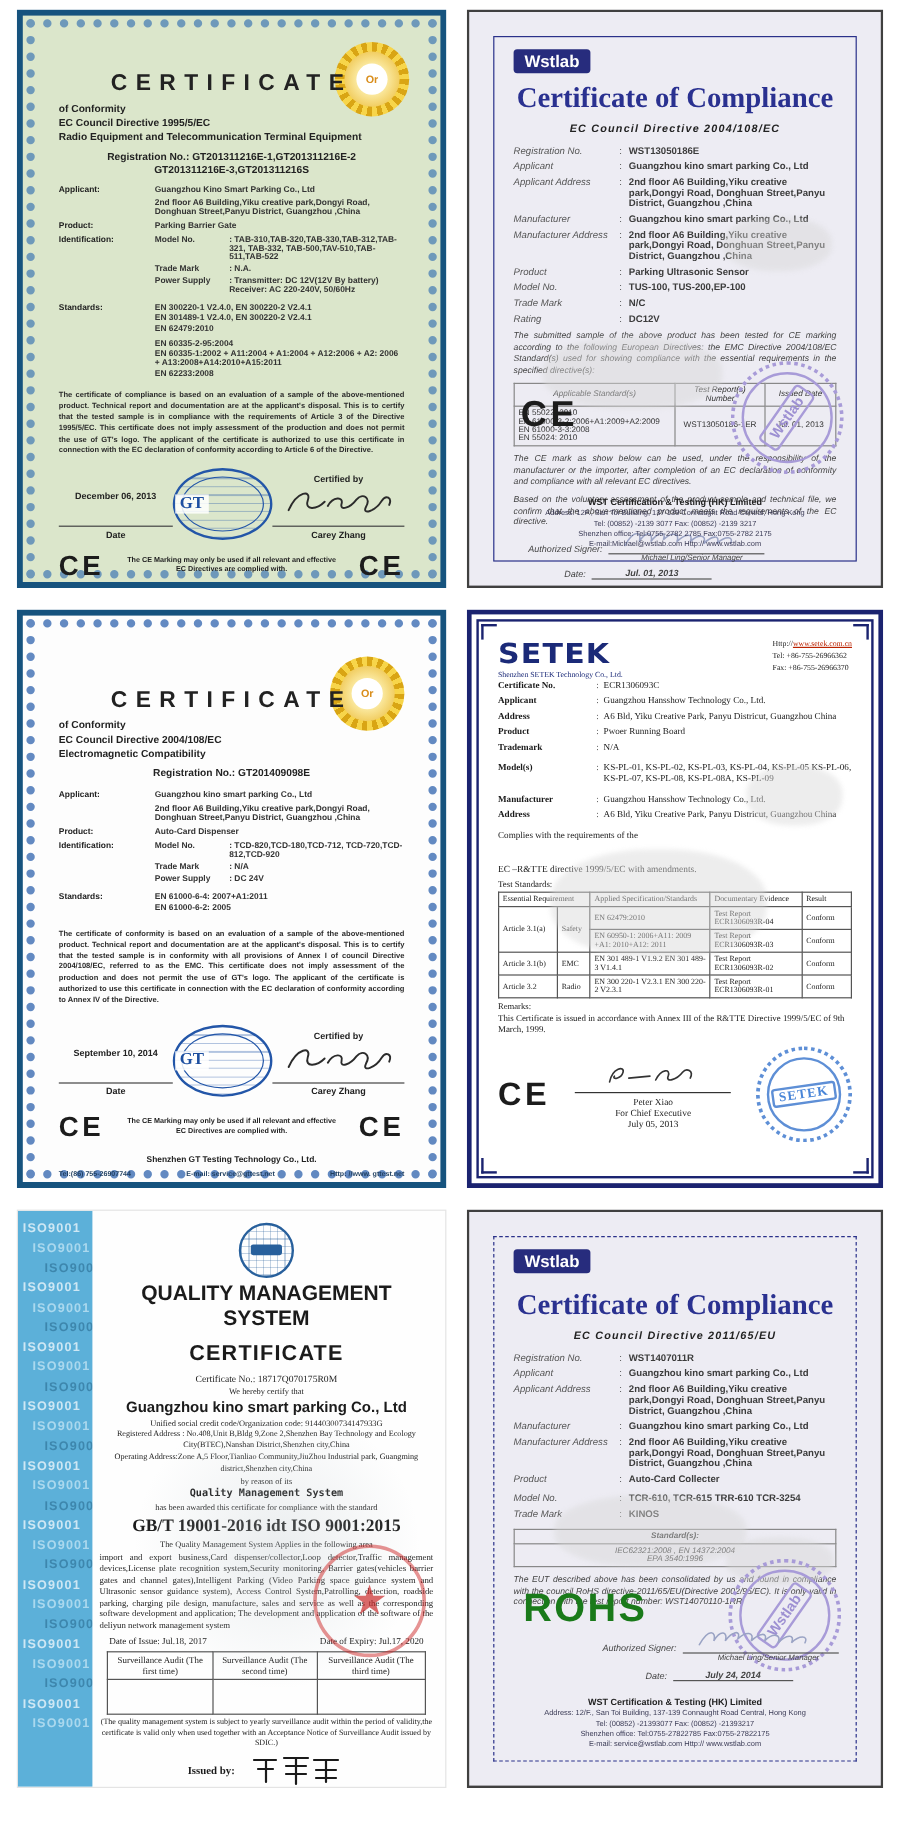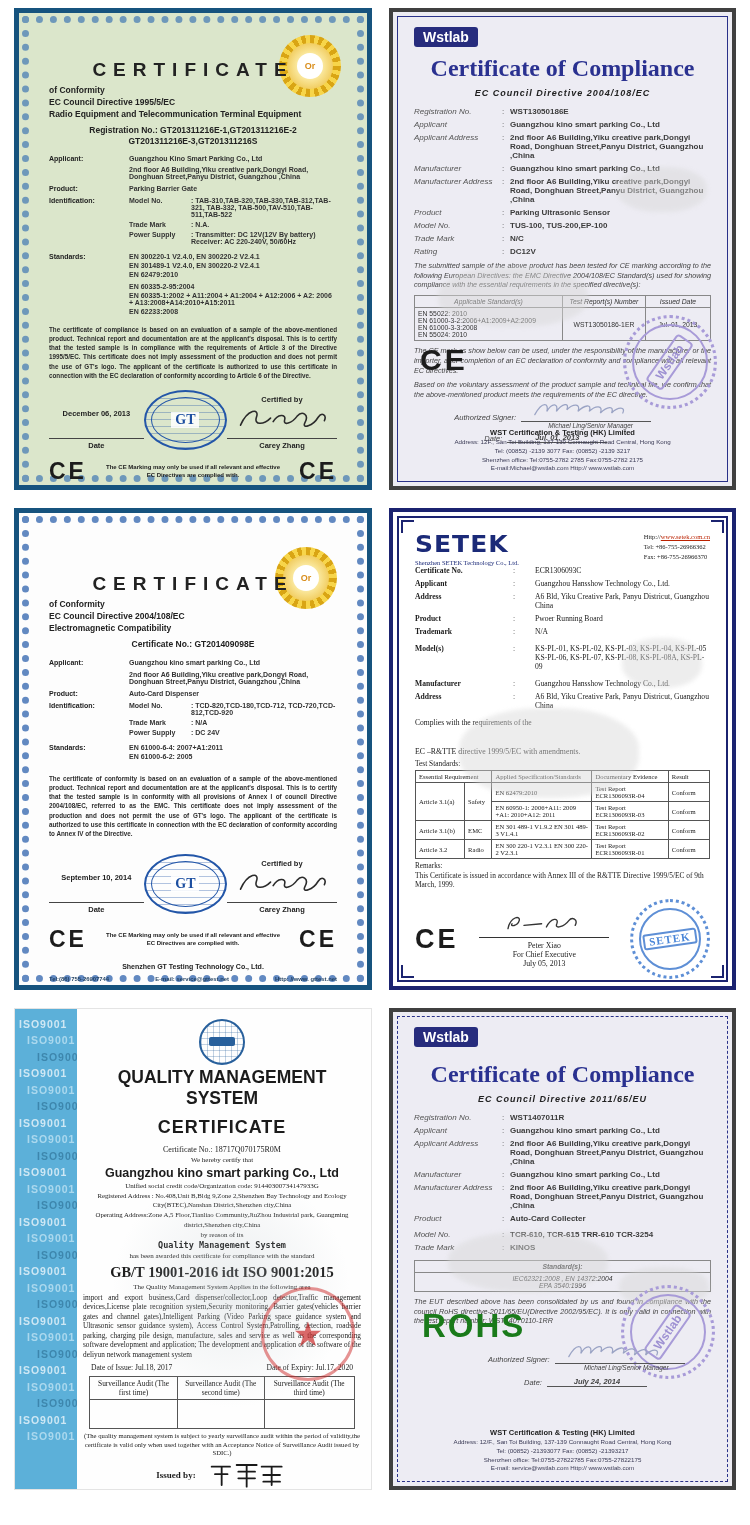--- a/index.html
+++ b/index.html
@@ -23,37 +23,37 @@
   .gt-val{flex:1;font-weight:bold;color:#333;}
   .gt-sub-row{display:flex;margin-bottom:3px;}
   .gt-sub-lab{flex:0 0 62px;font-weight:bold;}
   .gt-stds div{font-weight:bold;margin-bottom:2px;}
   .gt-stds div:nth-child(4){margin-top:5px;}
   .gt-para{font-size:6.3px;font-weight:bold;text-align:justify;margin-top:8px;line-height:1.45;color:#2b2b2b;}
   .gt-signrow{display:flex;justify-content:space-between;align-items:flex-end;margin-top:10px;}
   .gt-date{width:110px;text-align:center;font-size:7.5px;font-weight:bold;}
   .gt-date .dl{border-bottom:1px solid #444;padding-bottom:20px;}
   .gt-date .dt{margin-top:2px;}
-  .seal-gt{width:92px;height:56px;border:2px solid #2356a8;border-radius:50%;position:relative;display:flex;align-items:center;justify-content:center;background:repeating-linear-gradient(0deg,rgba(35,86,168,.35) 0 1px,transparent 1px 7px);}
+  .seal-gt{width:92px;height:56px;border:2px solid #2356a8;border-radius:50%;position:relative;display:flex;align-items:center;justify-content:flex-start;background:repeating-linear-gradient(0deg,rgba(35,86,168,.35) 0 1px,transparent 1px 7px);}
   .seal-gt:before{content:"";position:absolute;inset:5px;border:1px solid #2356a8;border-radius:50%;}
   .seal-gt span{position:relative;background:rgba(255,255,255,.85);padding:0 4px;color:#1d4fa0;font-size:14px;font-weight:900;font-family:"Liberation Serif",serif;}
   .gt-cert-by{width:120px;text-align:center;font-size:7.5px;font-weight:bold;}
   .gt-cert-by .line{border-bottom:1px solid #444;margin-top:2px;}
   .gt-cerow{display:flex;justify-content:space-between;align-items:center;margin-top:8px;}
   .ce{font-family:Liberation Sans, sans-serif;font-weight:bold;font-size:23px;letter-spacing:3px;color:#1c1c1c;}
   .gt-cenote{font-size:6px;font-weight:bold;text-align:center;width:180px;line-height:1.4;}
   .gt-co{text-align:center;font-size:7px;font-weight:bold;margin-top:6px;}
   .gt-foot{display:flex;justify-content:space-between;font-size:5.9px;font-weight:bold;margin-top:6px;color:#1d3d5e;}
   .seal-gold{position:absolute;top:22px;right:26px;width:62px;height:62px;border-radius:50%;background:repeating-conic-gradient(#d9a514 0 9deg,#f7d54a 9deg 18deg);display:flex;align-items:center;justify-content:center;}
   .c3 .seal-gold{top:34px;right:30px;}
   .seal-gold .mid{width:46px;height:46px;border-radius:50%;background:radial-gradient(circle,#fdf0b0 30%,#e9b52a 100%);display:flex;align-items:center;justify-content:center;}
   .seal-gold .core{width:26px;height:26px;border-radius:50%;background:#fff;color:#d98e1c;font-size:9px;font-weight:bold;display:flex;align-items:center;justify-content:center;}
 
   
-  .wst-outer{height:100%;background:#edecf3;border:4px solid #404040;padding:4px;box-sizing:border-box;}
+  .wst-outer{height:100%;background:#edecf3;border:2px solid #404040;padding:20px;box-sizing:border-box;}
   .wst-inner{position:relative;height:100%;border:1px solid #2a3189;box-sizing:border-box;padding:10px 16px;}
   .c6 .wst-inner{border-style:dashed;}
   .wst-logo{display:inline-block;background:#272c7d;color:#fff;font-weight:bold;font-size:14px;padding:2px 9px;border-radius:3px;}
   .wst-title{font-family:"Liberation Serif",serif;text-align:center;font-weight:bold;font-size:24px;color:#2a3190;margin:8px 0 6px;}
   .wst-directive{text-align:center;font-style:italic;font-weight:bold;font-size:9px;letter-spacing:1px;color:#222;margin-bottom:9px;}
   .wst-row{display:flex;margin-bottom:4px;font-size:8px;}
   .wst-lab{flex:0 0 88px;font-style:italic;color:#555;}
   .wst-col{flex:0 0 8px;color:#555;}
   .wst-val{flex:1;font-weight:bold;color:#3c3c3c;}
   .wst-para{font-style:italic;font-size:7.2px;color:#444;text-align:justify;margin:5px 0;line-height:1.35;}
@@ -78,21 +78,21 @@
   .fret.tl{top:2px;left:2px;border-right:none;border-bottom:none;}
   .fret.tr{top:2px;right:2px;border-left:none;border-bottom:none;}
   .fret.bl{bottom:2px;left:2px;border-right:none;border-top:none;}
   .fret.br{bottom:2px;right:2px;border-left:none;border-top:none;}
   .c4-head{display:flex;justify-content:space-between;align-items:flex-start;}
   .setek-logo{color:#1b2a78;font-weight:900;font-size:25px;font-family:"DejaVu Sans",sans-serif;letter-spacing:1px;transform:scaleY(.92);line-height:1;}
   .setek-sub{font-size:6.5px;margin-top:2px;color:#1b2a78;}
   .c4-contact{font-size:6.5px;text-align:left;line-height:1.5;}
   .c4-url{color:#bb2200;text-decoration:underline;}
   .c4-title{text-align:center;font-weight:bold;font-size:16.5px;margin:10px 0 10px;}
-  .c4-row{display:flex;font-size:7.6px;margin-bottom:4px;gap:16px;}
+  .c4-row{display:flex;font-size:7.6px;margin-bottom:4px;}
   .c4-lab{flex:0 0 78px;font-weight:bold;}
   .c4-colon{flex:0 0 10px;text-align:center;color:#444;}
   .c4-val{flex:1;}
   .c4-comp1{font-size:7.6px;margin-top:8px;}
   .c4-comp2{font-size:7.8px;font-weight:normal;margin-top:20px;}
   .c4-tlabel{font-size:7.4px;margin-top:3px;}
   .c4-table{width:100%;border-collapse:collapse;font-size:6.6px;margin-top:2px;}
   .c4-table th,.c4-table td{border:1px solid #555;padding:2px 3px;font-weight:normal;text-align:left;}
   .c4-bottom{display:flex;align-items:center;margin-top:10px;}
   .c4-sigblock{text-align:center;font-size:7.8px;margin:0 8px;flex:1;}
@@ -347,21 +347,21 @@
         <div class="seal-gold">
           <div class="mid">
               <div class="core">Or</div>
             </div>
         </div>
         <div class="gt-body">
           <div class="gt-title">CERTIFICATE</div>
           <div class="gt-sub">of Conformity</div>
           <div class="gt-sub">EC Council Directive 2004/108/EC</div>
           <div class="gt-sub">Electromagnetic Compatibility</div>
-          <div class="gt-reg">Certificate No.: GT201409098E</div>
+          <div class="gt-reg">Registration No.: GT201409098E</div>
 
           <div class="gt-row" style="margin-top:10px;">
             <div class="gt-lab">Applicant:</div>
             <div class="gt-val">
               <div>Guangzhou kino smart parking Co., Ltd</div>
               <div style="margin-top:5px;">2nd floor A6 Building,Yiku creative park,Dongyi Road, Donghuan Street,Panyu District, Guangzhou ,China</div>
             </div>
           </div>
           <div class="gt-row">
             <div class="gt-lab">Product:</div>

